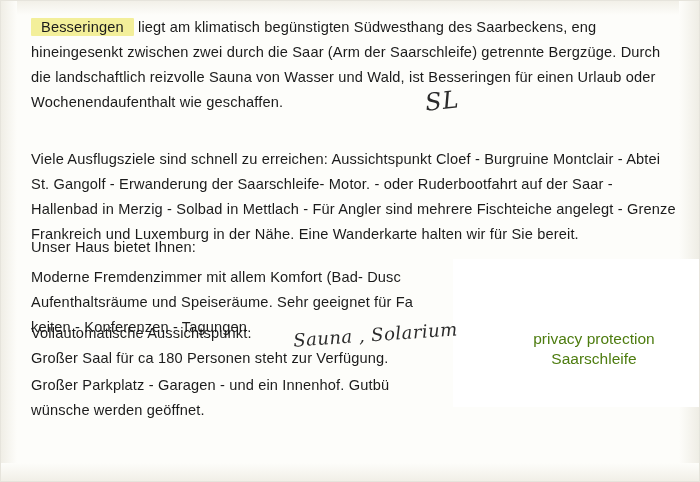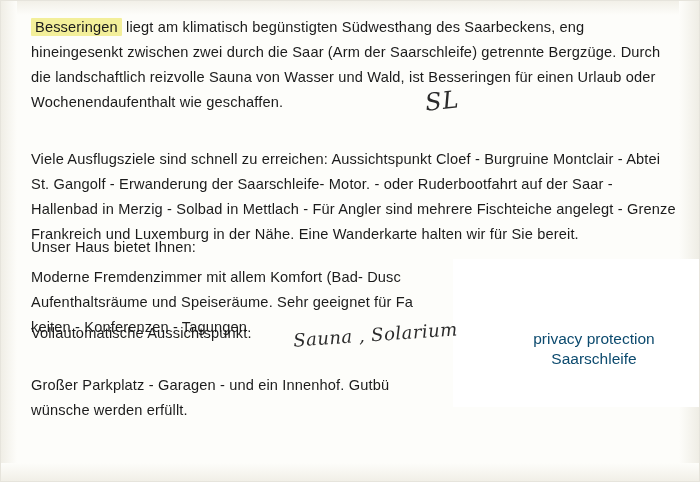--- a/index.html
+++ b/index.html
@@ -62,21 +62,21 @@
   .p2 { top: 122px; margin-top: 24px; }
   .p3 { top: 234px; }
   .p4 { top: 264px; }
   .p5 { top: 320px; }
   .p6 { top: 345px; }
   .p7 { top: 372px; }
   .p8 { top: 425px; }
 
   .highlight {
     background: #f3ef9a;
-    padding: 1px 4px;
+    padding: 1px 10px;
     border-radius: 1px;
   }
 
   
   .handwriting {
     position: absolute;
     font-family: "DejaVu Serif", serif;
     font-style: italic;
     color: #2b2b2b;
     white-space: nowrap;
@@ -104,21 +104,21 @@
     width: 248px;
     height: 148px;
     background: #ffffff;
   }
   .privacy-note {
     position: absolute;
     left: 498px;
     top: 328px;
     width: 190px;
     text-align: center;
-    color: #0c4a6e;
+    color: #4d7c0f;
     font-size: 15.5px;
     line-height: 20px;
     font-family: "Liberation Sans", sans-serif;
   }
 </style>
 </head>
 <body>
 
 <div class="card">
 
@@ -132,23 +132,24 @@
   <div class="text-block p2">Viele Ausflugsziele sind schnell zu erreichen: Aussichtspunkt Cloef - Burgruine Montclair - Abtei St. Gangolf - Erwanderung der Saarschleife- Motor. - oder Ruderbootfahrt auf der Saar - Hallenbad in Merzig - Solbad in Mettlach - Für Angler sind mehrere Fischteiche angelegt - Grenze Frankreich und Luxemburg in der Nähe. Eine Wanderkarte halten wir für Sie bereit.</div>
 
   <div class="text-block p3">Unser Haus bietet Ihnen:</div>
 
   <div class="text-block p4">Moderne Fremdenzimmer mit allem Komfort (Bad- Dusc
 Aufenthaltsräume und Speiseräume. Sehr geeignet für Fa
 keiten - Konferenzen - Tagungen.</div>
 
   <div class="text-block p5">Vollautomatische Aussichtspunkt.</div>
 
+  <div class="text-block p6">Großer Saal für ca 180 Personen steht zur Verfügung.</div>
 
   <div class="text-block p7">Großer Parkplatz - Garagen - und ein Innenhof. Gutbü
-wünsche werden erfüllt.</div>
+wünsche werden geöffnet.</div>
 
 
   <div class="occluder"></div>
 
   <div class="handwriting hw-sl">SL</div>
   <div class="handwriting hw-sauna">Sauna , Solarium</div>
 
   <div class="privacy-note">
     <div>privacy protection</div>
     <div>Saarschleife</div>

